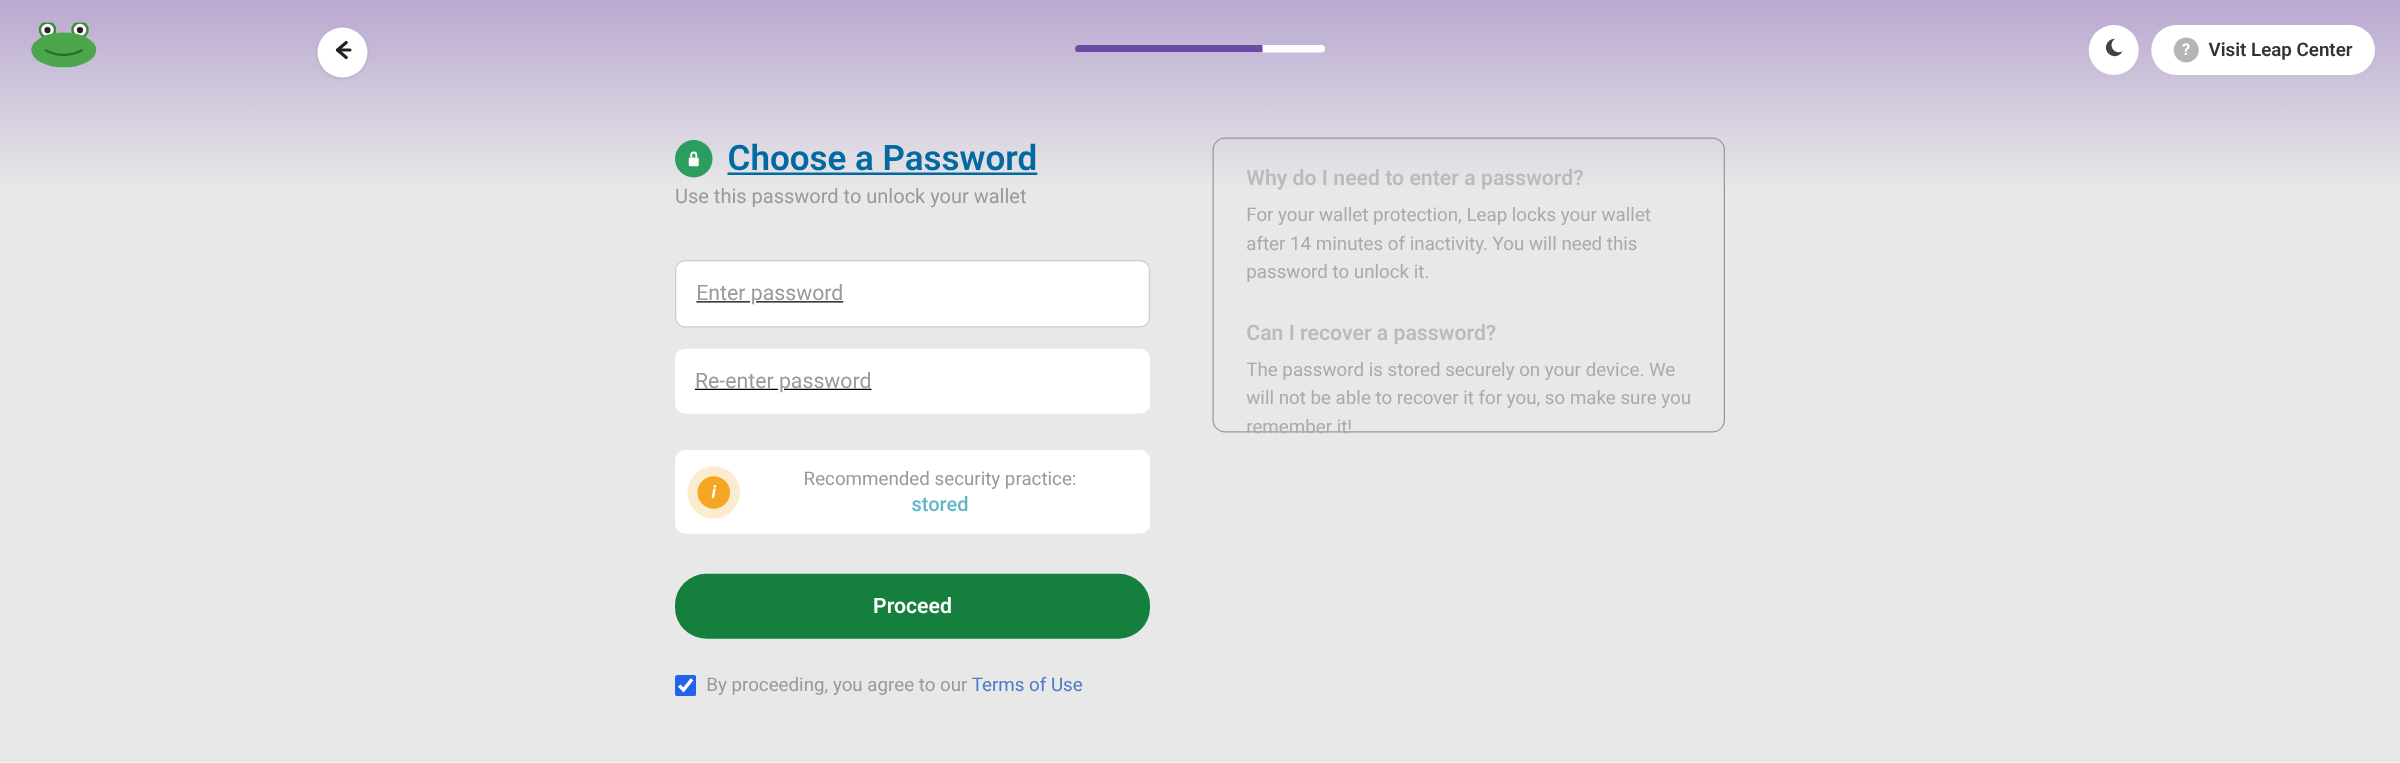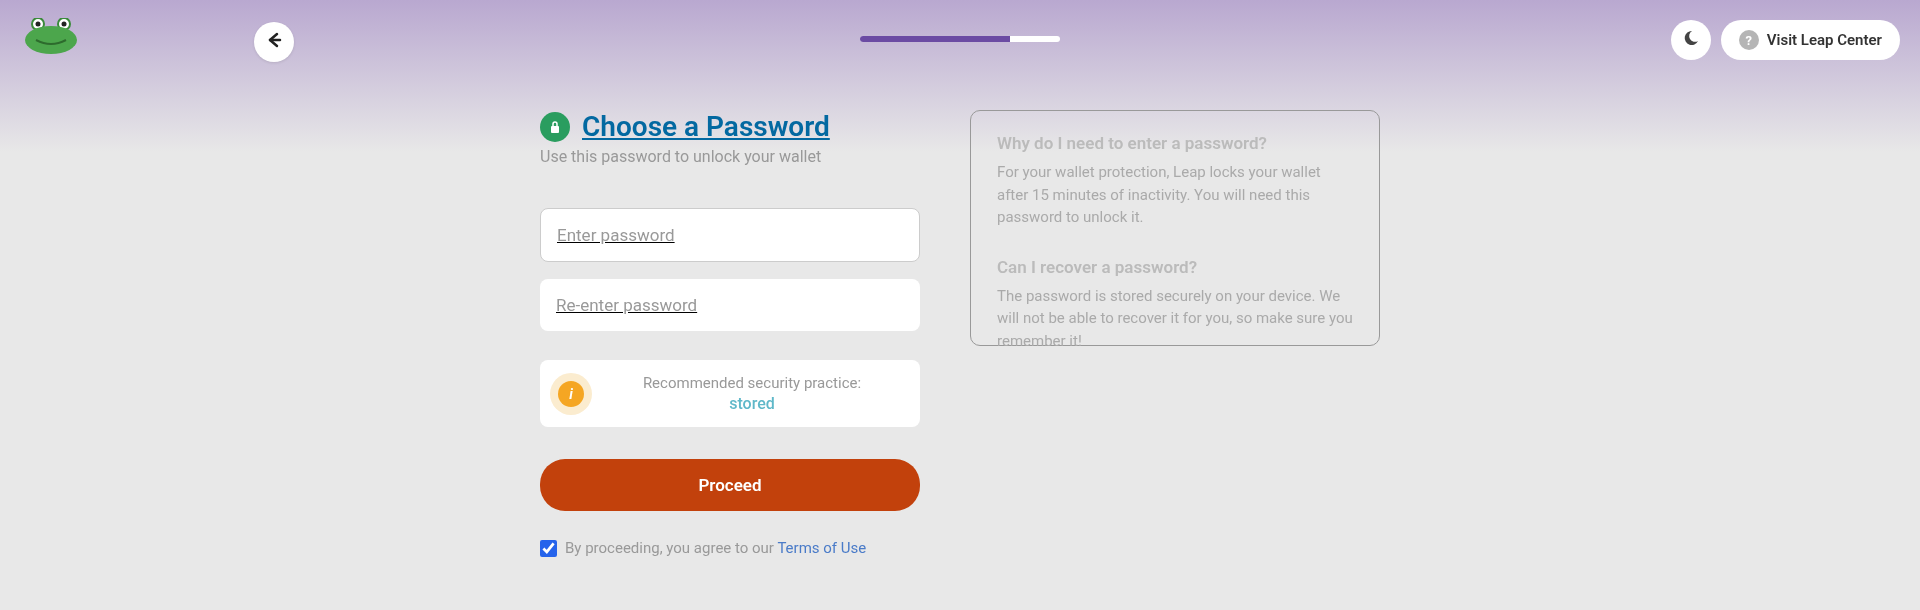--- a/index.html
+++ b/index.html
@@ -210,21 +210,21 @@
     
     .security-strength {
       font-size: 16px;
       color: #5fb8c9;
       font-weight: 500;
     }
     
     .proceed-button {
       width: 100%;
       padding: 16px;
-      background: #c2410c;
+      background: #15803d;
       color: white;
       border: none;
       border-radius: 25px;
       font-size: 17px;
       font-weight: 600;
       cursor: pointer;
       margin-bottom: 28px;
     }
     
     .terms-row {
@@ -339,17 +339,17 @@
     <div class="terms-row">
       <input type="checkbox" class="terms-checkbox" checked="" style="">
       <span>
         <span>By proceeding, you agree to our </span><span class="terms-link">Terms of Use</span>
       </span>
     </div>
   </div>
 
   <div class="right-panel">
     <div class="faq-title">Why do I need to enter a password?</div>
-    <div class="faq-body">For your wallet protection, Leap locks your wallet after 15 minutes of inactivity. You will need this password to unlock it.</div>
+    <div class="faq-body">For your wallet protection, Leap locks your wallet after 14 minutes of inactivity. You will need this password to unlock it.</div>
     <div class="faq-title">Can I recover a password?</div>
     <div class="faq-body">The password is stored securely on your device. We will not be able to recover it for you, so make sure you remember it!</div>
   </div>
 </div>
 
 </body></html>

